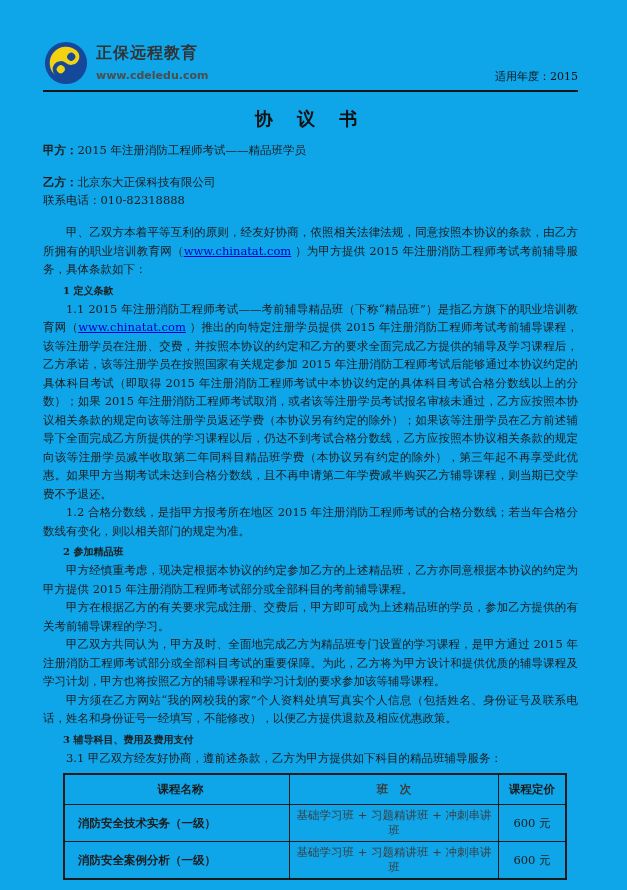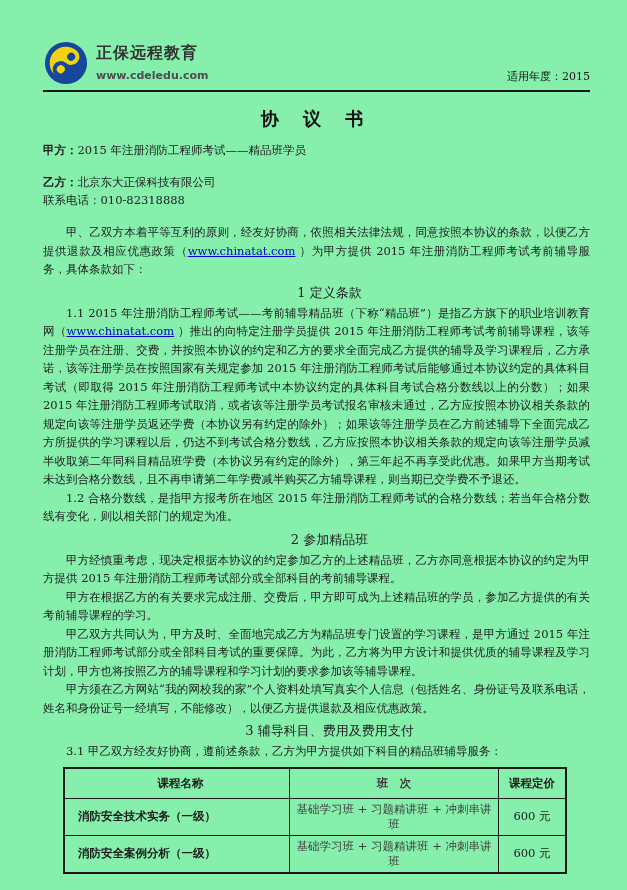--- a/index.html
+++ b/index.html
@@ -1,18 +1,18 @@
 <!DOCTYPE html>
 <html><head>
 <meta charset="utf-8">
 <style>
   html,body{margin:0;padding:0;background:#ffffff;}
   .page{
     width:627px;height:890px;box-sizing:border-box;
-    padding:40px 37px 0 43px;overflow:hidden;background:#86efac;
+    padding:40px 49px 0 43px;overflow:hidden;background:#0ea5e9;
     font-family:"DejaVu Serif","Liberation Serif",serif;
     color:#1c1c1c;position:relative;
   }
   
   .header{display:flex;justify-content:space-between;align-items:flex-end;
     border-bottom:2px solid #161616;padding-bottom:4px;}
   .brand{display:flex;align-items:center;gap:7px;}
   .logo-svg{width:46px;height:46px;display:block;}
   .brand-text{line-height:1.1;}
   .brand-name{font-size:16px;font-weight:bold;color:#333;letter-spacing:1px;
@@ -21,21 +21,21 @@
     font-family:"DejaVu Sans","Liberation Sans",sans-serif;margin-top:8px;}
   .year-note{font-size:11px;font-weight:normal;color:#111;padding-bottom:2px;}
   
   .doc-title{text-align:center;font-size:18px;font-weight:bold;
     letter-spacing:9px;margin:15px 0 10px 0;color:#111;}
   
   .line{font-size:11.5px;line-height:18px;margin:0;text-align:justify;}
   .b{font-weight:bold;}
   .gap-m{height:14px;}
   .para{font-size:11.5px;line-height:18.5px;margin:0;text-align:justify;text-indent:2em;}
-  .sec-head{font-size:13px;font-weight:normal;margin:5px 0 2px 0;text-indent:2em;text-align:center;}
+  .sec-head{font-size:10px;font-weight:bold;margin:5px 0 2px 0;text-indent:2em;}
   .link{color:#0000cc;text-decoration:underline;cursor:pointer;}
   
   .course-table{border-collapse:collapse;margin:6px 0 0 20px;border:2px solid #1a1a1a;}
   .course-table th,.course-table td{border:1px solid #1a1a1a;font-size:11.5px;padding:3px 6px;}
   .course-table th{font-weight:bold;text-align:center;height:23px;}
   .c-name{font-weight:bold;text-align:left;padding-left:13px !important;width:205px;}
   .c-class{text-align:center;color:#3d3d3d;width:196px;}
   .c-price{text-align:center;width:54px;}
 </style>
 </head>
@@ -62,21 +62,21 @@
   </div>
 
   <div class="doc-title">协 议 书</div>
 
   <p class="line"><span class="b">甲方：</span><span>2015 年注册消防工程师考试——精品班学员</span></p>
   <div class="gap-m"></div>
   <p class="line"><span class="b">乙方：</span><span>北京东大正保科技有限公司</span></p>
   <p class="line">联系电话：010-82318888</p>
   <div class="gap-m"></div>
 
-  <p class="para"><span>甲、乙双方本着平等互利的原则，经友好协商，依照相关法律法规，同意按照本协议的条款，以便乙方提供退款及相应优惠政策（</span><a class="link">www.chinatat.com</a><span> ）为甲方提供 2015 年注册消防工程师考试考前辅导服务，具体条款如下：</span></p>
+  <p class="para"><span>甲、乙双方本着平等互利的原则，经友好协商，依照相关法律法规，同意按照本协议的条款，由乙方所拥有的职业培训教育网（</span><a class="link">www.chinatat.com</a><span> ）为甲方提供 2015 年注册消防工程师考试考前辅导服务，具体条款如下：</span></p>
 
   <div class="sec-head">1  定义条款</div>
   <p class="para"><span>1.1 2015 年注册消防工程师考试——考前辅导精品班（下称“精品班”）是指乙方旗下的职业培训教育网（</span><a class="link">www.chinatat.com</a><span> ）推出的向特定注册学员提供 2015 年注册消防工程师考试考前辅导课程，该等注册学员在注册、交费，并按照本协议的约定和乙方的要求全面完成乙方提供的辅导及学习课程后，乙方承诺，该等注册学员在按照国家有关规定参加 2015 年注册消防工程师考试后能够通过本协议约定的具体科目考试（即取得 2015 年注册消防工程师考试中本协议约定的具体科目考试合格分数线以上的分数）；如果 2015 年注册消防工程师考试取消，或者该等注册学员考试报名审核未通过，乙方应按照本协议相关条款的规定向该等注册学员返还学费（本协议另有约定的除外）；如果该等注册学员在乙方前述辅导下全面完成乙方所提供的学习课程以后，仍达不到考试合格分数线，乙方应按照本协议相关条款的规定向该等注册学员减半收取第二年同科目精品班学费（本协议另有约定的除外），第三年起不再享受此优惠。如果甲方当期考试未达到合格分数线，且不再申请第二年学费减半购买乙方辅导课程，则当期已交学费不予退还。</span></p>
   <p class="para">1.2 合格分数线，是指甲方报考所在地区 2015 年注册消防工程师考试的合格分数线；若当年合格分数线有变化，则以相关部门的规定为准。</p>
 
   <div class="sec-head">2  参加精品班</div>
   <p class="para">甲方经慎重考虑，现决定根据本协议的约定参加乙方的上述精品班，乙方亦同意根据本协议的约定为甲方提供 2015 年注册消防工程师考试部分或全部科目的考前辅导课程。</p>
   <p class="para">甲方在根据乙方的有关要求完成注册、交费后，甲方即可成为上述精品班的学员，参加乙方提供的有关考前辅导课程的学习。</p>
   <p class="para">甲乙双方共同认为，甲方及时、全面地完成乙方为精品班专门设置的学习课程，是甲方通过 2015 年注册消防工程师考试部分或全部科目考试的重要保障。为此，乙方将为甲方设计和提供优质的辅导课程及学习计划，甲方也将按照乙方的辅导课程和学习计划的要求参加该等辅导课程。</p>
   <p class="para">甲方须在乙方网站“我的网校我的家”个人资料处填写真实个人信息（包括姓名、身份证号及联系电话，姓名和身份证号一经填写，不能修改），以便乙方提供退款及相应优惠政策。</p>

